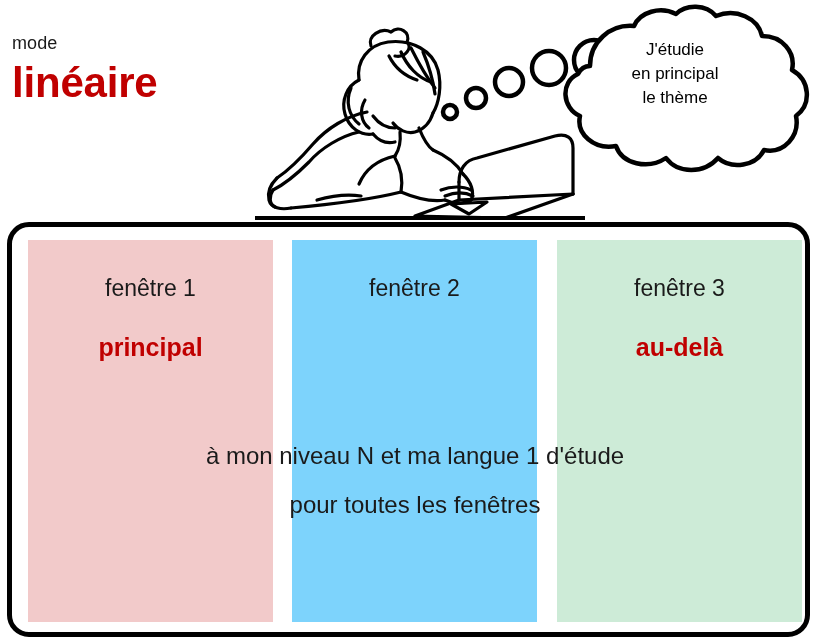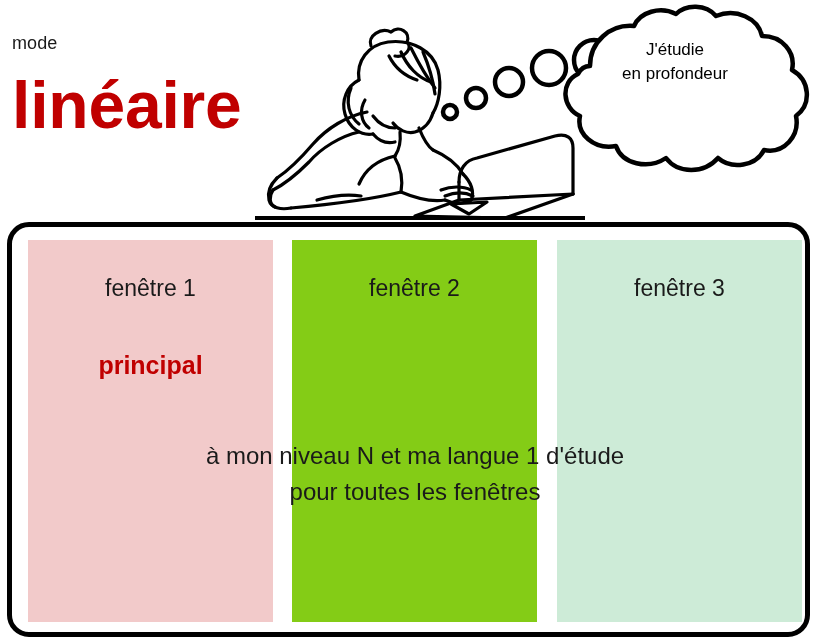--- a/index.html
+++ b/index.html
@@ -23,25 +23,25 @@
     top: 34px;
     width: 260px;
   }
   #mode-label {
     font-size: 18px;
     line-height: 1.05;
     color: #1a1a1a;
     letter-spacing: 0.1px;
   }
   #mode-value {
-    font-size: 66px;
+    font-size: 42px;
     font-weight: bold;
     color: #C00000;
     line-height: 1.12;
-    margin-top: 16px;
+    margin-top: 6px;
     letter-spacing: -0.2px;
   }
 
   
   #illustration {
     position: absolute;
     left: 255px;
     top: 8px;
     width: 330px;
     height: 215px;
@@ -102,40 +102,40 @@
     left: 0;
     width: 100%;
     text-align: center;
   }
   .panel-title {
     top: 35px;
     font-size: 23px;
     color: #1a1a1a;
   }
   .panel-name {
-    top: 111px;
+    top: 93px;
     font-size: 25px;
     font-weight: bold;
     color: #C00000;
   }
 
   
   #footer-note {
     position: absolute;
     left: 28px;
     top: 444px;
     width: 774px;
     text-align: center;
     font-size: 24px;
     line-height: 1.0;
     color: #1a1a1a;
     pointer-events: none;
   }
   #footer-note .fn-line { display: block; }
-  #footer-note .fn-line + .fn-line { margin-top: 12px; }
+  #footer-note .fn-line + .fn-line { margin-top: 25px; }
 </style>
 </head>
 <body>
 
 <div id="title-block">
   <div id="mode-label">mode</div>
   <div id="mode-value">linéaire</div>
 </div>
 
 <div id="illustration">
@@ -213,38 +213,40 @@
              C316 162, 292 166, 278 154
              C264 170, 238 170, 226 154
              C208 166, 182 160, 176 142
              C154 146, 136 130, 140 112
              C122 104, 120 78, 138 70
              C140 66, 144 62, 150 62 Z"></path>
   </svg>
 </div>
 <div id="thought-bubble-text">
   <span class="tb-line">J'étudie</span>
-  <span class="tb-line">en profondeur</span>
+  <span class="tb-line">en principal</span>
+  <span class="tb-line">le thème</span>
 </div>
 
 <div id="window-box"></div>
 
 <div id="panels">
 
   <div class="panel panel-1" style="background: rgb(242, 202, 202); padding-left: 26px;">
     <div class="panel-header panel-title">fenêtre 1</div>
     <div class="panel-header panel-name">principal</div>
   </div>
 
-  <div class="panel panel-2" style="background: #84cc16;">
+  <div class="panel panel-2" style="background: #7dd3fc;">
     <div class="panel-header panel-title">fenêtre 2</div>
   </div>
 
   <div class="panel panel-3" style="background: rgb(205, 235, 215); padding-left: 17px;">
     <div class="panel-header panel-title">fenêtre 3</div>
+    <div class="panel-header panel-name">au-delà</div>
   </div>
 
 </div>
 
 <div id="footer-note">
   <span class="fn-line">à mon niveau N et ma langue 1 d'étude</span>
   <span class="fn-line">pour toutes les fenêtres</span>
 </div>
 
 </body></html>

